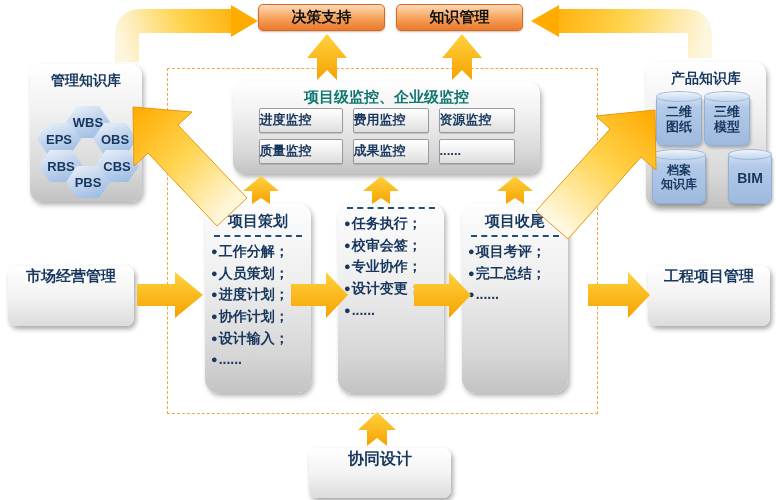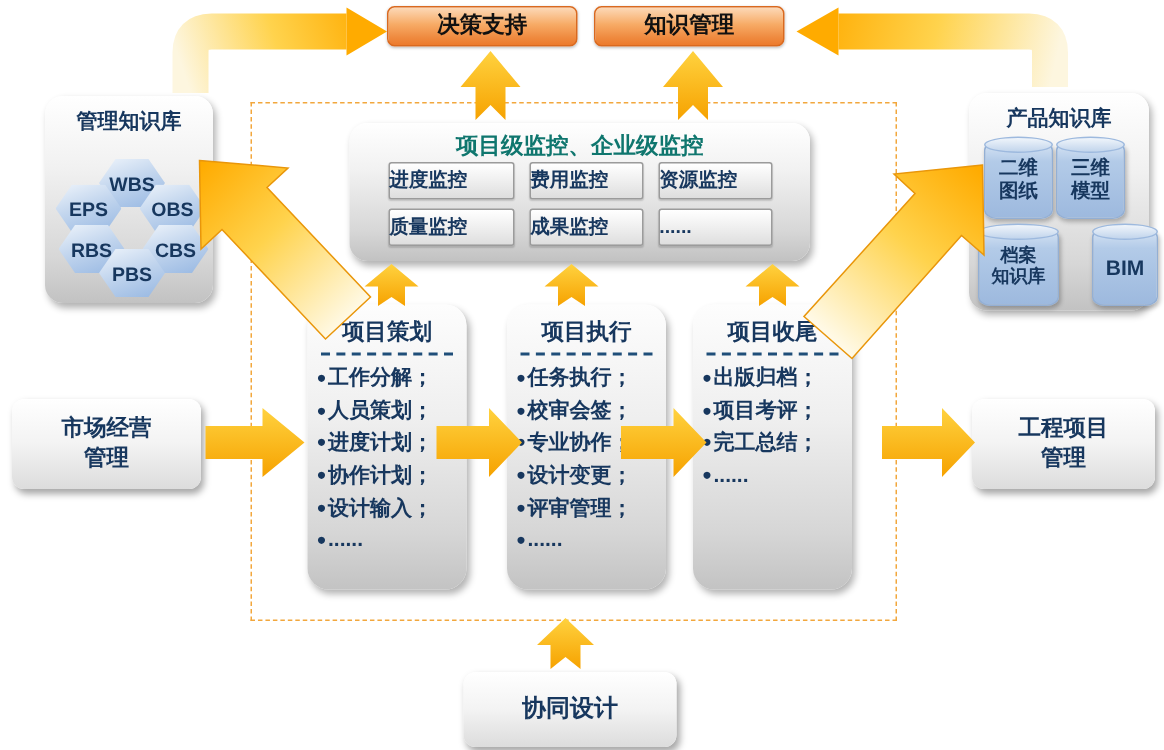--- a/index.html
+++ b/index.html
@@ -55,21 +55,21 @@
   .col-sep{border-top:2px dashed #1f4e79;margin:4px 9px 3px 9px;}
   .col-list{list-style:none;margin:0;padding:1px 2px 0 6px;}
   .col-list li{font-size:14px;font-weight:600;color:#17375e;line-height:1.55;white-space:nowrap;}
   .col-list li::before{content:"●";font-size:11px;margin-right:1px;vertical-align:1px;}
 
   
   .sbox{position:absolute;border-radius:8px;
     background:linear-gradient(180deg,#ffffff 0%,#f3f3f3 50%,#dcdcdc 100%);
     box-shadow:2px 3px 5px rgba(0,0,0,.35);
     color:#17375e;font-weight:bold;font-size:15px;text-align:center;
-    display:flex;flex-direction:column;justify-content:center;line-height:1.35;}
+    display:flex;flex-direction:row;justify-content:center;line-height:1.35;}
 
   .overlay{position:absolute;left:0;top:0;width:776px;height:500px;pointer-events:none;}
 </style>
 </head>
 <body>
 
 <div class="stage">
 
   <div class="dashed-rect"></div>
 
@@ -140,36 +140,33 @@
     <ul class="col-list">
       <li>工作分解；</li>
       <li>人员策划；</li>
       <li>进度计划；</li>
       <li>协作计划；</li>
       <li>设计输入；</li>
       <li>......</li>
     </ul>
   </div>
   <div class="col" style="left:338px;top:203px;">
-    <div class="col-title">项目执行</div>
     <div class="col-sep"></div>
     <ul class="col-list">
       <li>任务执行；</li>
       <li>校审会签；</li>
       <li>专业协作；</li>
       <li>设计变更；</li>
-      <li>评审管理；</li>
       <li>......</li>
     </ul>
   </div>
   <div class="col" style="left:462px;top:203px;">
     <div class="col-title">项目收尾</div>
     <div class="col-sep"></div>
     <ul class="col-list">
-      <li>出版归档；</li>
       <li>项目考评；</li>
       <li>完工总结；</li>
       <li>......</li>
     </ul>
   </div>
 
   <div class="sbox" style="left:8px;top:266px;width:126px;height:60px;">
     <div>市场经营</div>
     <div>管理</div>
   </div>

